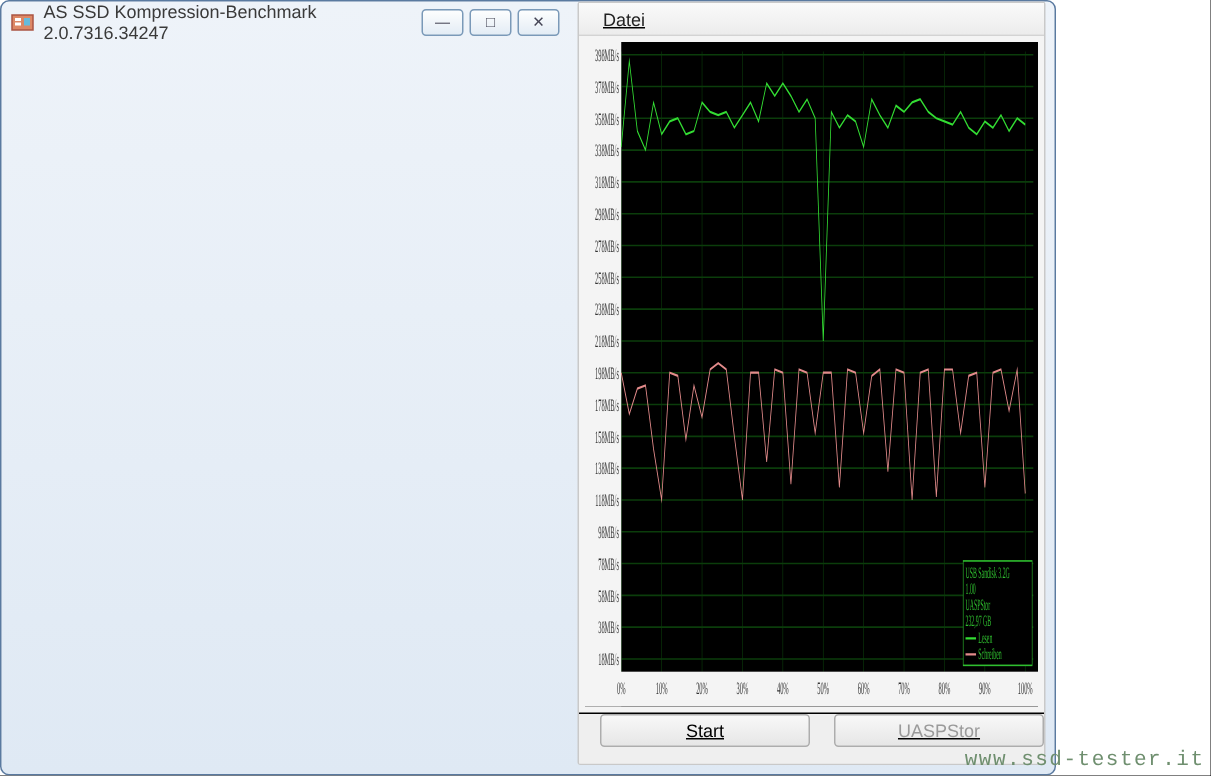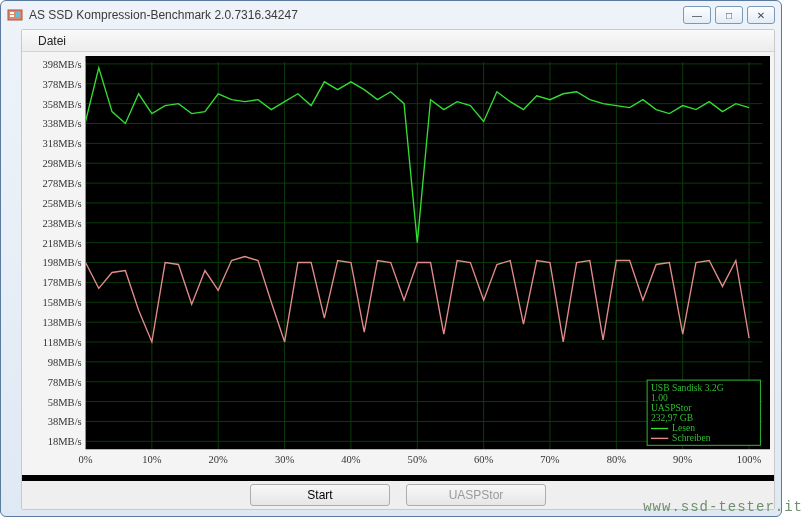--- a/index.html
+++ b/index.html
@@ -1,29 +1,29 @@
 <!DOCTYPE html>
 <html><head>
 <meta charset="utf-8">
 <style>
   * { box-sizing: border-box; margin: 0; padding: 0; }
   body { font-family: "Segoe UI", Tahoma, sans-serif; font-size: 12px; background: #fff; width: 807px; height: 517px; overflow: hidden; }
-  .window { width: 782px; height: 517px; border: 1px solid #5a7aa0; border-radius: 6px; background: linear-gradient(#eef3f9, #dfe9f4); display: flex; flex-direction: column; }
+  .window { width: 704px; height: 517px; border: 1px solid #5a7aa0; border-radius: 6px; background: linear-gradient(#eef3f9, #dfe9f4); display: flex; flex-direction: row; }
   .titlebar { height: 28px; display: flex; align-items: center; padding: 0 6px; }
   .titlebar .icon { width: 16px; height: 16px; margin-right: 6px; }
   .titlebar .title { flex: 1; color: #3a3a3a; font-size: 12px; }
   .winbtns { display: flex; gap: 4px; }
   .winbtn { width: 28px; height: 18px; border: 1px solid #7a99b8; border-radius: 3px; background: linear-gradient(#fdfefe, #e3ecf5); display: flex; align-items: center; justify-content: center; font-size: 10px; color: #445; }
-  .client { flex: 1; margin: 0 6px 6px 20px; background: #f4f4f4; border: 1px solid #c9c9c9; border-radius: 2px; display: flex; flex-direction: column; }
+  .client { flex: 1; margin: 0 6px 6px 6px; background: #f4f4f4; border: 1px solid #c9c9c9; border-radius: 2px; display: flex; flex-direction: column; text-decoration: underline; }
   .menubar { height: 22px; display: flex; align-items: center; padding: 0 8px; background: linear-gradient(#fafafa, #ececec); border-bottom: 1px solid #d3d3d3; }
   .menuitem { padding: 2px 8px; color: #222; }
   .plotwrap { flex: 1; position: relative; margin: 4px; }
   .plot { position: absolute; inset: 0; background: #000; }
   svg { display: block; }
-  .btnrow { height: 34px; display: flex; align-items: center; justify-content: center; gap: 16px; border-top: 6px solid #000000; background: #efefef; }
+  .btnrow { height: 34px; display: flex; align-items: flex-start; justify-content: center; gap: 16px; border-top: 1px solid #000000; background: #efefef; padding-left: 14px; }
   .btn { width: 140px; height: 22px; border: 1px solid #adadad; border-radius: 3px; background: linear-gradient(#f8f8f8, #e6e6e6); font-size: 12px; text-align: center; line-height: 20px; }
   .btn.disabled { color: #9a9a9a; }
   .watermark { position: absolute; right: 4px; bottom: 2px; font-family: "Courier New", monospace; font-size: 14px; letter-spacing: 1px; color: #6f8f6f; }
   .ytick { font: 11px Tahoma; fill: #333; text-anchor: end; }
   .xtick { font: 11px Tahoma; fill: #333; text-anchor: middle; }
   .legendbox { font: 10px Tahoma; }
 </style>
 </head>
 <body>
 

